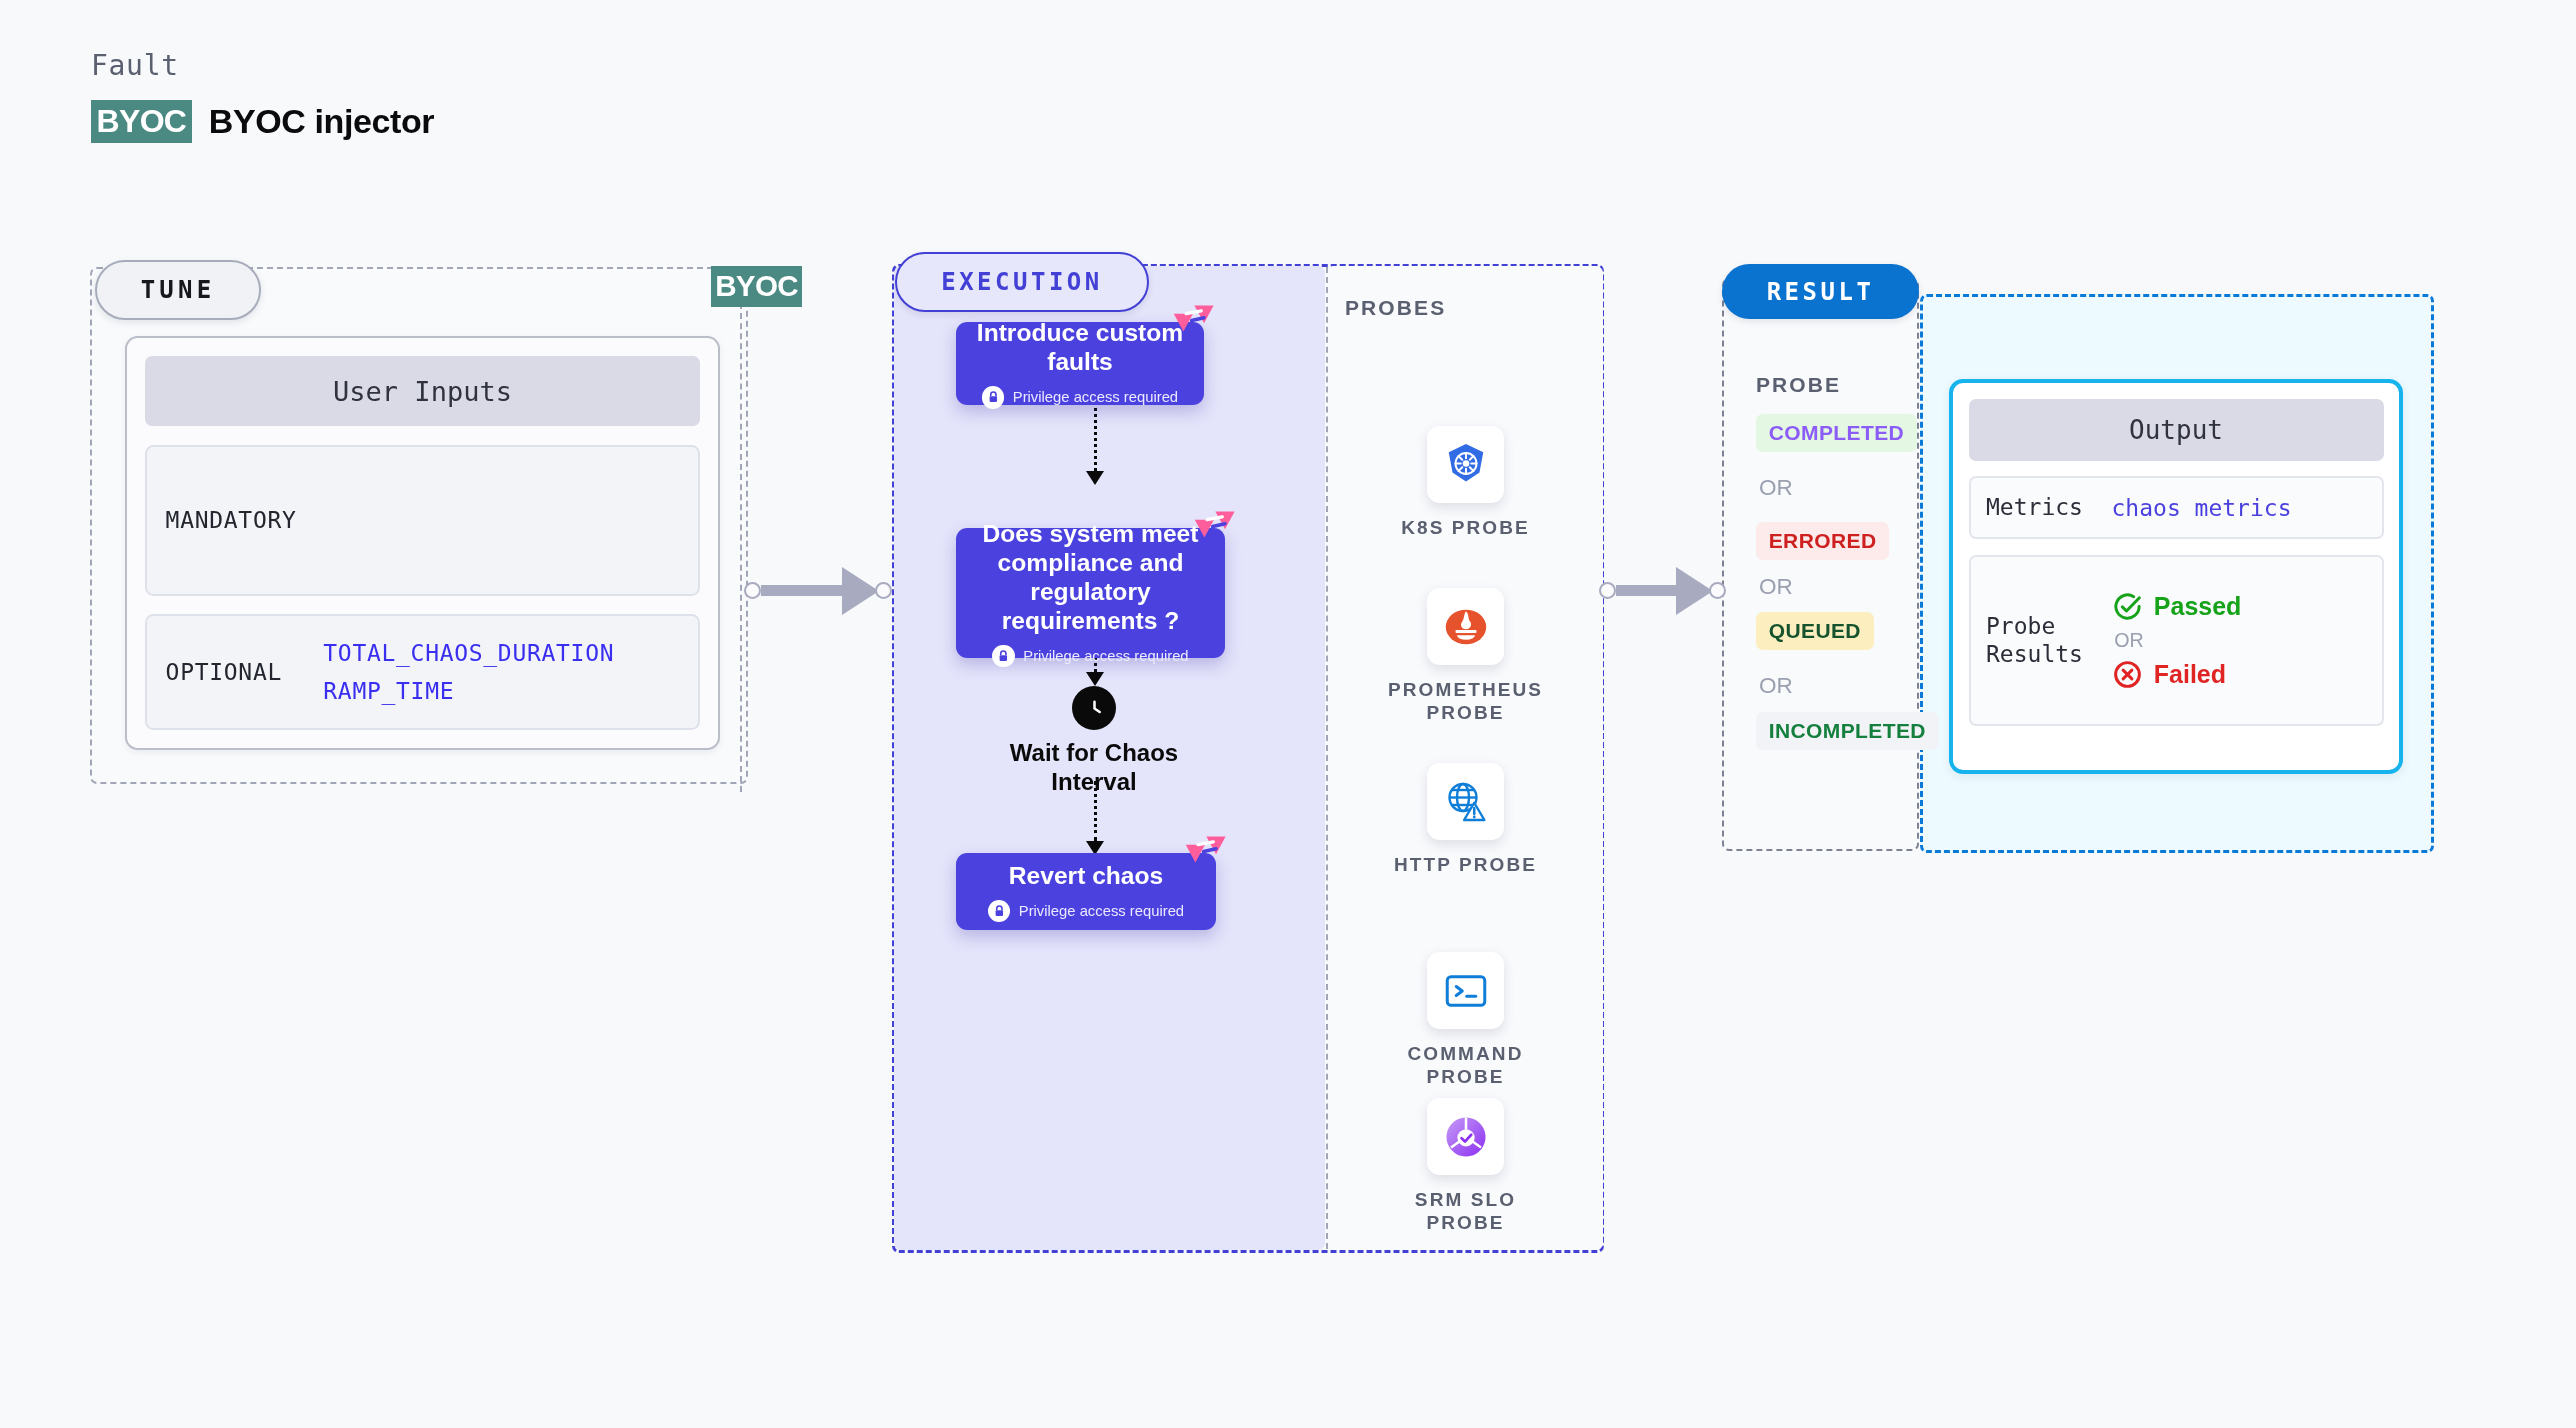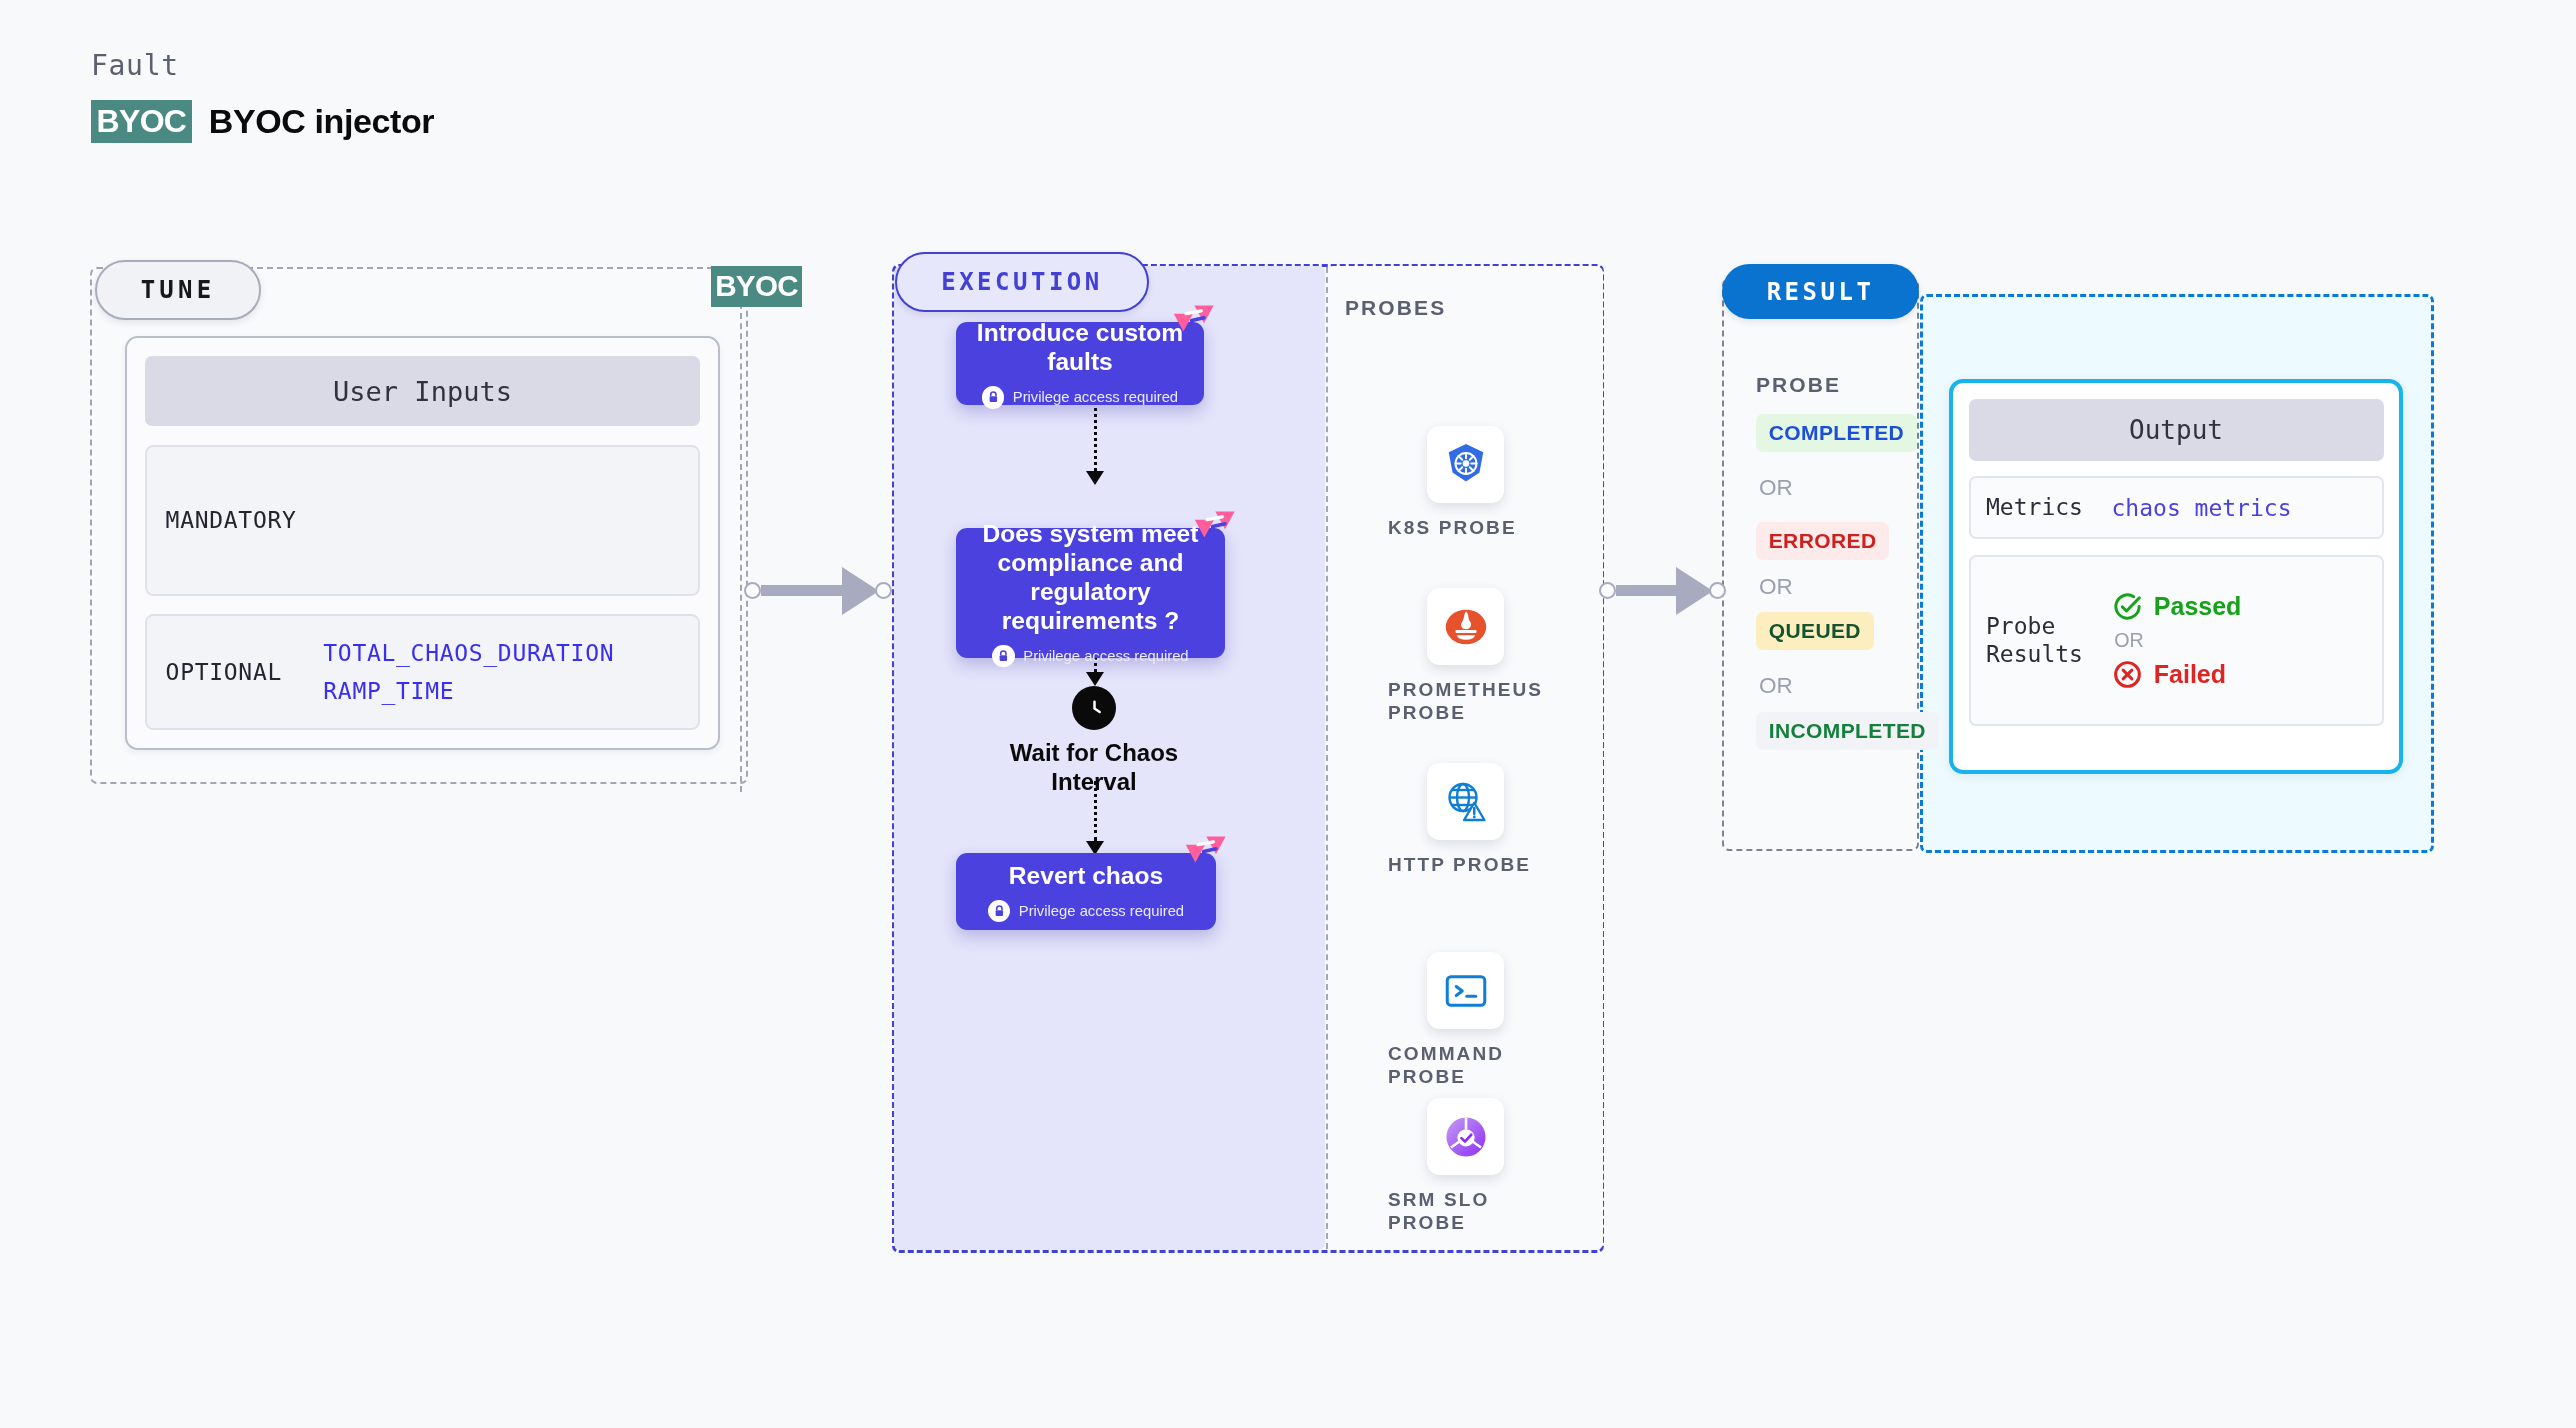--- a/index.html
+++ b/index.html
@@ -123,21 +123,21 @@
     font-size:24px;font-weight:bold;color:#0a0a0a;line-height:1.2;}
 
   .vconn{position:absolute;z-index:3;display:flex;flex-direction:column;align-items:center;}
   .vconn .vline{width:0;border-left:3.5px dotted #0a0a0a;flex:1;}
   .vconn .vhead{width:0;height:0;border-left:9.1px solid transparent;border-right:9.1px solid transparent;border-top:14px solid #0a0a0a;}
   #vc1{left:1086px;top:408px;height:77px;}
   #vc2{left:1086px;top:616px;height:70px;}
   #vc3{left:1086px;top:781px;height:74px;}
 
   
-  .probe{position:absolute;z-index:4;width:155px;}
+  .probe{position:absolute;z-index:4;width:155px;text-align:center;}
   .probe .picon{
     width:77px;height:77px;margin:0 auto;background:#fff;border-radius:12.7px;
     box-shadow:0 4.2px 11.3px rgba(30,35,70,.12);display:flex;align-items:center;justify-content:center;
   }
   .probe .picon svg{width:48px;height:48px;display:block;}
   .probe .plabel{
     margin-top:12.7px;font-size:19px;letter-spacing:2.1px;font-weight:bold;color:#5a6070;line-height:1.25;
   }
   #probe-0{left:1388px;top:426px;}
   #probe-1{left:1388px;top:588px;}
@@ -415,21 +415,21 @@
   <span class="head"></span>
   <span class="dot"></span>
 </div>
 
 <div id="result-output-dash" class="dashbox"></div>
 <div id="result-status-dash" class="dashbox"></div>
 <div id="result-pill" class="pill">RESULT</div>
 <div id="status-label">PROBE</div>
 
 <div id="st-0" class="status-item">
-  <span class="status-badge" style="background:#e4f7e2;color:#1d4ed8;">COMPLETED</span>
+  <span class="status-badge" style="background:#e4f7e2;color:#8b5cf6;">COMPLETED</span>
 </div>
 <div id="st-or-0" class="status-item or-text">OR</div>
 
 <div id="st-1" class="status-item">
   <span class="status-badge" style="background:#fdeaea;color:#cf2020;">ERRORED</span>
 </div>
 <div id="st-or-1" class="status-item or-text">OR</div>
 
 <div id="st-2" class="status-item">
   <span class="status-badge" style="background:#fdeec0;color:#14532d;">QUEUED</span>

